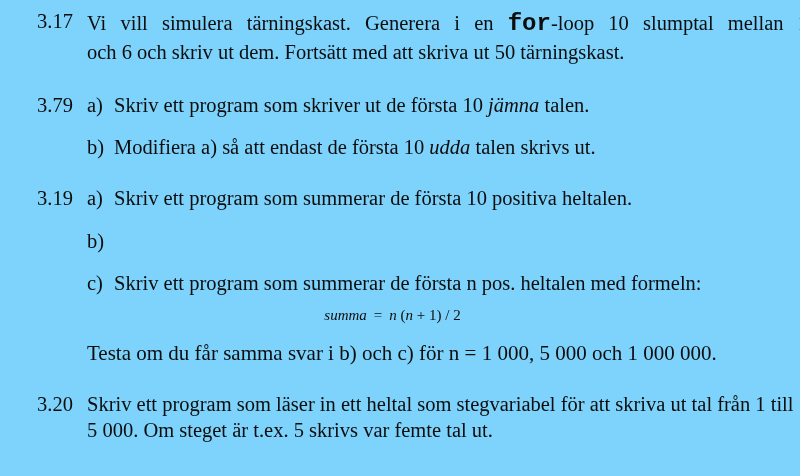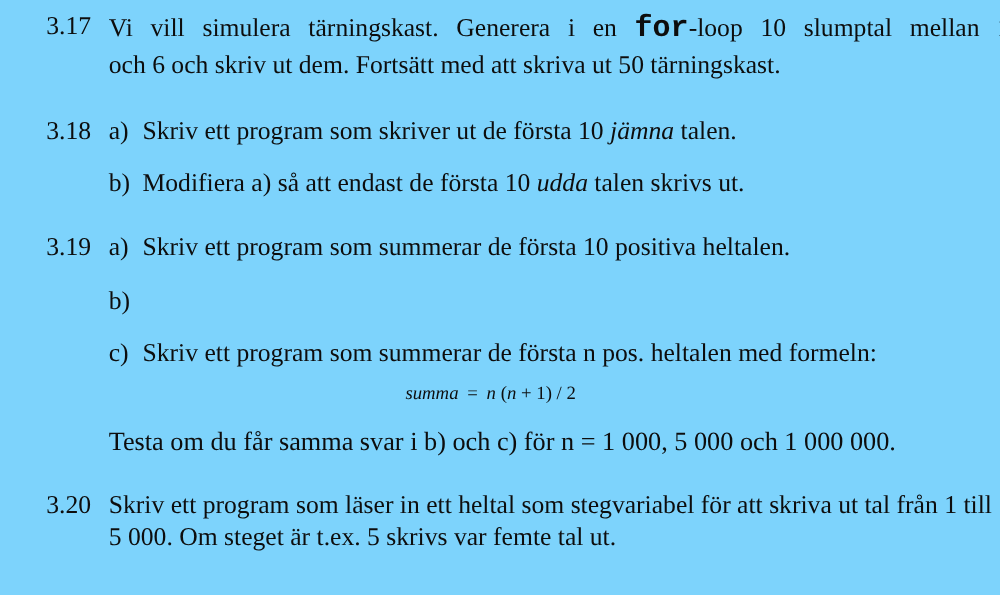--- a/index.html
+++ b/index.html
@@ -131,21 +131,21 @@
       <p class="para justify">
         <span class="firstline"><span>Vi vill simulera tärningskast. Generera i en </span><span class="mono-bold">for</span><span>-loop 10 slumptal mellan 1</span></span>
         <span class="lastline">och 6 och skriv ut dem. Fortsätt med att skriva ut 50 tärningskast.</span>
       </p>
     </div>
   </div>
 
   <div class="spacer-17"></div>
 
   <div class="exercise">
-    <div class="ex-num">3.18</div>
+    <div class="ex-num">3.79</div>
     <div class="ex-body">
 
       <div class="item">
         <div class="item-label">a)</div>
         <div class="item-text"><span>Skriv ett program som skriver ut de första 10 </span><i class="var">jämna</i><span> talen.</span></div>
       </div>
 
       <div class="item">
         <div class="item-label">b)</div>
         <div class="item-text"><span>Modifiera a) så att endast de första 10 </span><i class="var">udda</i><span> talen skrivs ut.</span></div>

